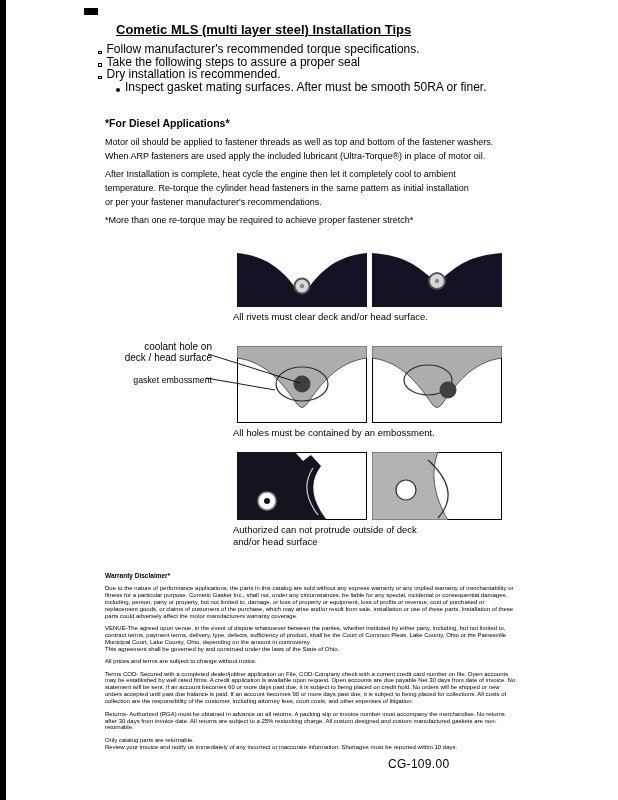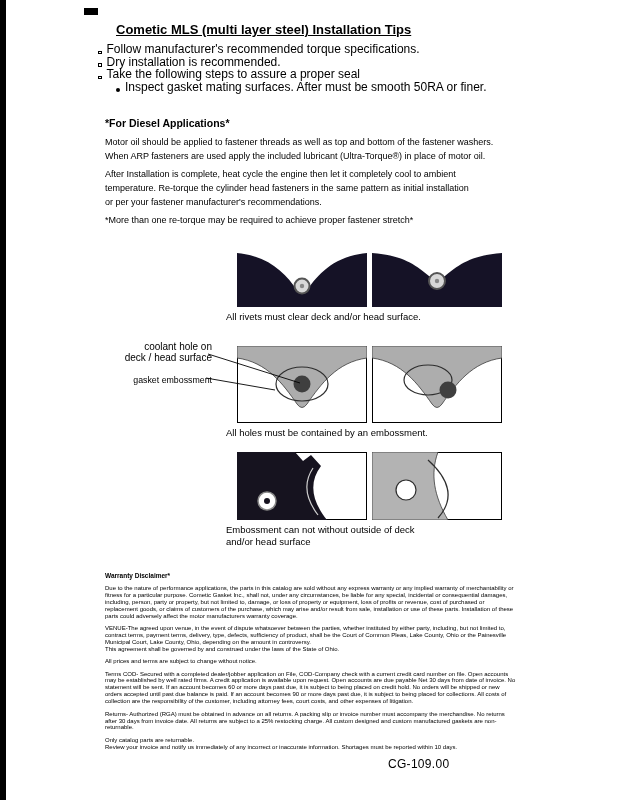--- a/index.html
+++ b/index.html
@@ -24,21 +24,21 @@
                white-space:pre-line; }
   .p1 { top:135px; }
   .p2 { top:167px; }
   .note { top:213px; }
 
   .dg-h { position:absolute; width:130px; text-align:left; font-size:12px; letter-spacing:0.5px;margin-top:24px; }
   .col-l { left:237px; } .col-r { left:372px; }
   .r1h { top:229px; } .r2h { top:330px; } .r3h { top:436px; }
   .panel { position:absolute; width:130px; font-size:0; }
   .r1p { top:245px; } .r2p { top:346px; } .r3p { top:452px; }
-  .dg-cap { position:absolute; left:226px; font-size:9.5px; line-height:12px; white-space:pre-line; }
+  .dg-cap { position:absolute; left:233px; font-size:9.5px; line-height:12px; white-space:pre-line; }
   .cap1 { top:311px; } .cap2 { top:427px; } .cap3 { top:524px; }
 
   .coolant-label { position:absolute; left:118px; top:342px; width:94px; text-align:right;
                    font-size:10px; line-height:10.5px; white-space:pre-line; }
   .emboss-label { position:absolute; left:118px; top:375px; width:94px; text-align:right;
                   font-size:8.8px; }
   .pointer-overlay { position:absolute; left:203px; top:346px; pointer-events:none; z-index:5; }
 
   .warranty { position:absolute; left:105px; top:572px; width:412px; }
   .w-head { font-size:6.5px; font-weight:bold; margin-bottom:6px; }
@@ -55,25 +55,25 @@
 
   <h1 class="title">Cometic MLS (multi layer steel) Installation Tips</h1>
 
   <div class="tips">
     <div class="tip-line">
       <span class="m-square"></span>
       <span>Follow manufacturer's recommended torque specifications.</span>
     </div>
     <div class="tip-line">
       <span class="m-square"></span>
-      <span>Dry installation is recommended.</span>
+      <span>Take the following steps to assure a proper seal</span>
     </div>
     <div class="tip-line">
       <span class="m-square"></span>
-      <span>Take the following steps to assure a proper seal</span>
+      <span>Dry installation is recommended.</span>
     </div>
     <div class="tip-line sub">
       <span class="m-dot"></span>
       <span>Inspect gasket mating surfaces.  After must be smooth 50RA or finer.</span>
     </div>
   </div>
 
   <div class="diesel-heading">*For Diesel Applications*</div>
   <div class="body-para p1">Motor oil should be applied to fastener threads as well as top and bottom of the fastener washers.
 When ARP fasteners are used apply the included lubricant (Ultra-Torque®) in place of motor oil.</div>
@@ -141,21 +141,21 @@
     </svg>
   </div>
   <div class="panel col-r r3p">
     <svg width="130" height="68" viewBox="0 0 130 68">
       <rect x="0.5" y="0.5" width="129" height="67" fill="#ffffff" stroke="#000"></rect>
       <path d="M0,0 L66,0 C58,22 62,44 76,68 L0,68 Z" fill="#b3b3b3" stroke="#3a3a3a" stroke-width="0.8"></path>
       <path d="M56,8 C76,26 84,46 66,66" fill="none" stroke="#2e2e2e" stroke-width="1.2"></path>
       <circle cx="34" cy="38" r="10" fill="#ffffff" stroke="#2e2e2e" stroke-width="1.2"></circle>
     </svg>
   </div>
-  <div class="dg-cap cap3">Embossment can not without outside of deck
+  <div class="dg-cap cap3">Authorized can not protrude outside of deck
 and/or head surface</div>
 
   <div class="warranty">
     <div class="w-head">Warranty Disclaimer*</div>
     <p>Due to the nature of performance applications, the parts in this catalog are sold without any express warranty or any implied warranty of merchantability or fitness for a particular purpose.  Cometic Gasket Inc., shall not, under any circumstances, be liable for any special, incidental or consequential damages, including, person, party or property, but not limited to, damage, or loss of property or equipment, loss of profits or revenue, cost of purchased or replacement goods, or claims of customers of the purchase, which may arise and/or result from sale, installation or use of these parts.  Installation of these parts could adversely affect the motor manufacturers warranty coverage.</p>
     <p>VENUE-The agreed upon venue, in the event of dispute whatsoever between the parties, whether instituted by either party, including, but not limited to, contract terms, payment terms, delivery, type, defects, sufficiency of product, shall be the Court of Common Pleas, Lake County, Ohio or the Painesville Municipal Court, Lake County, Ohio, depending on the amount in controversy.
 This agreement shall be governed by and construed under the laws of the State of Ohio.</p>
     <p>All prices and terms are subject to change without notice.</p>
     <p>Terms COD- Secured with a completed dealer/jobber application on File, COD-Company check with a current credit card number on file.  Open accounts may be established by well rated firms.  A credit application is available upon request.  Open accounts are due payable Net 30 days from date of invoice.  No statement will be sent.  If an account becomes 60 or more days past due, it is subject to being placed on credit hold.  No orders will be shipped or new orders accepted until past due balance is paid.  If an account becomes 90 or more days past due, it is subject to being placed for collections.  All costs of collection are the responsibility of the customer, including attorney fees, court costs, and other expenses of litigation.</p>
     <p>Returns- Authorized (RGA) must be obtained in advance on all returns.  A packing slip or invoice number must accompany the merchandise.  No returns after 30 days from invoice date.  All returns are subject to a 25% restocking charge.  All custom designed and custom manufactured gaskets are non-returnable.</p>

